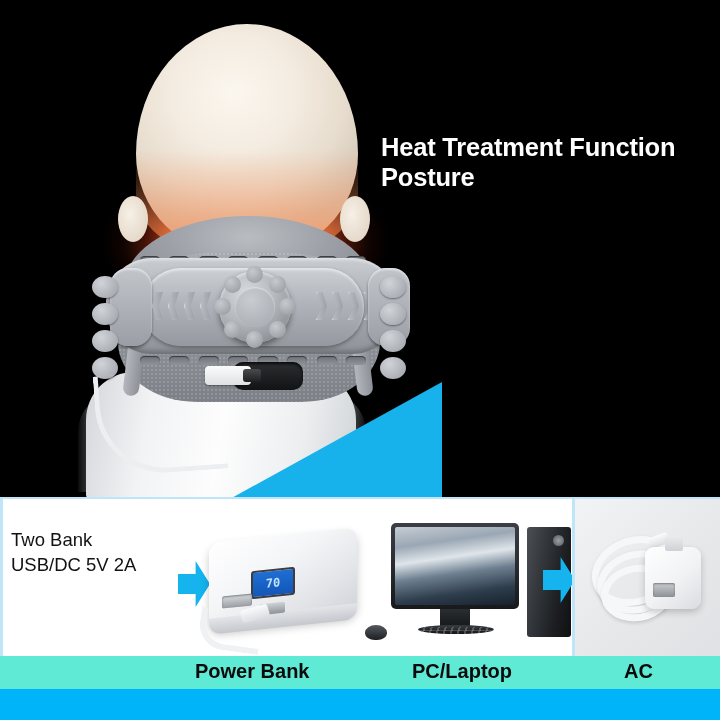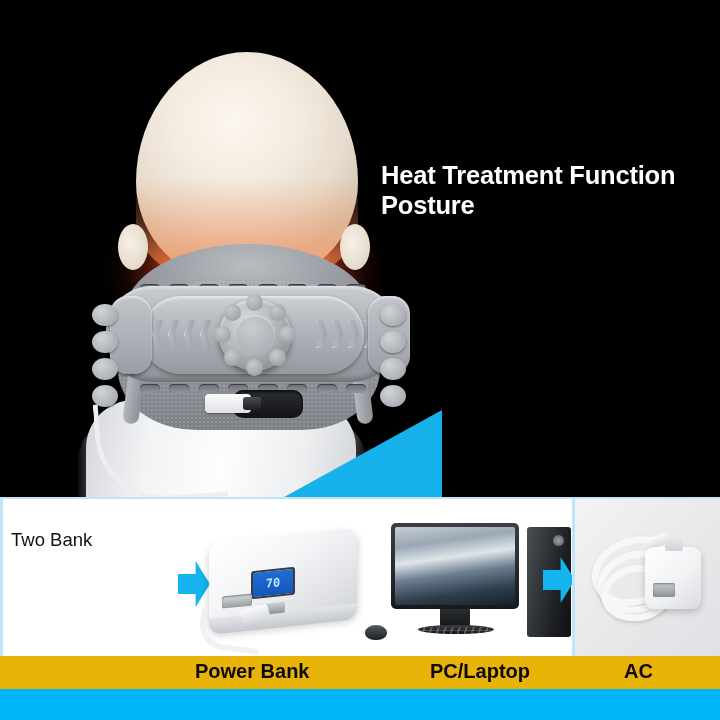--- a/index.html
+++ b/index.html
@@ -1,20 +1,20 @@
 <!DOCTYPE html>
 <html><head>
 <meta charset="utf-8">
 <style>
   html,body{margin:0;padding:0;background:#000;}
   body{width:720px;height:720px;overflow:hidden;font-family:"Liberation Sans","DejaVu Sans",sans-serif;}
   #stage{position:relative;width:720px;height:720px;background:#000;overflow:hidden;}
 
   
-  .hero{position:absolute;left:0;top:0;width:720px;height:497px;background:#000;overflow:hidden;margin-top:28px;}
+  .hero{position:absolute;left:0;top:0;width:720px;height:497px;background:#000;overflow:hidden;}
 
   .headline{position:absolute;left:381px;top:132px;width:330px;color:#fff;
             font-size:25.5px;line-height:30px;font-weight:700;letter-spacing:-0.2px;}
   .headline .ln{display:block;white-space:nowrap;}
 
   
   .torso{position:absolute;left:86px;top:372px;width:270px;height:130px;
          background:linear-gradient(100deg,#d4d6da 0%,#f2f3f5 24%,#fdfdfd 50%,#eceef0 78%,#cfd2d6 100%);
          border-radius:48px 48px 8px 8px;}
   .torso-sh{position:absolute;left:78px;top:392px;width:48px;height:100px;
@@ -178,24 +178,24 @@
   .ac-usb{position:absolute;left:650px;top:84px;width:22px;height:14px;border-radius:2px;
       background:linear-gradient(180deg,#c9ccd0,#8e9196);box-shadow:inset 0 1px 2px rgba(0,0,0,.4);}
   .coil{position:absolute;border:7px solid #f6f7f8;border-radius:50%;box-shadow:0 2px 4px rgba(0,0,0,.14);}
   .c1{left:588px;top:38px;width:74px;height:54px;transform:rotate(-18deg);}
   .c2{left:594px;top:52px;width:66px;height:48px;transform:rotate(-14deg);}
   .c3{left:598px;top:66px;width:58px;height:42px;transform:rotate(-10deg);}
   .ac-tip{position:absolute;left:646px;top:36px;width:20px;height:11px;border-radius:2px;
       background:linear-gradient(180deg,#fbfbfc,#dcdee1);transform:rotate(-20deg);}
 
   
-  .labelbar{position:absolute;left:0;top:656px;width:720px;height:33px;background:#eab308;}
+  .labelbar{position:absolute;left:0;top:656px;width:720px;height:33px;background:#5eead4;}
   .labelbar .lbl{position:absolute;top:4px;color:#0a0a0a;font-size:20px;font-weight:700;white-space:nowrap;}
   .labelbar .lbl.l1{left:195px;}
-  .labelbar .lbl.l2{left:430px;}
+  .labelbar .lbl.l2{left:412px;}
   .labelbar .lbl.l3{left:624px;}
   .footbar{position:absolute;left:0;top:689px;width:720px;height:31px;background:#00b4fa;}
 </style>
 </head>
 <body>
 
 <div id="stage">
 
   <div class="hero">
 
@@ -291,20 +291,21 @@
     <div class="headline">
       <span class="ln">Heat Treatment Function</span>
       <span class="ln">Posture</span>
     </div>
   </div>
 
   <div class="supply">
 
     <div class="sup-txt">
       <span class="ln">Two Bank</span>
+      <span class="ln">USB/DC 5V 2A</span>
     </div>
 
     <div class="arrow a1"></div>
 
     <div class="pbank"></div>
     <div class="pbank-side"></div>
     <div class="lcd">
       <span>70</span>
     </div>
     <div class="usbport"></div>

